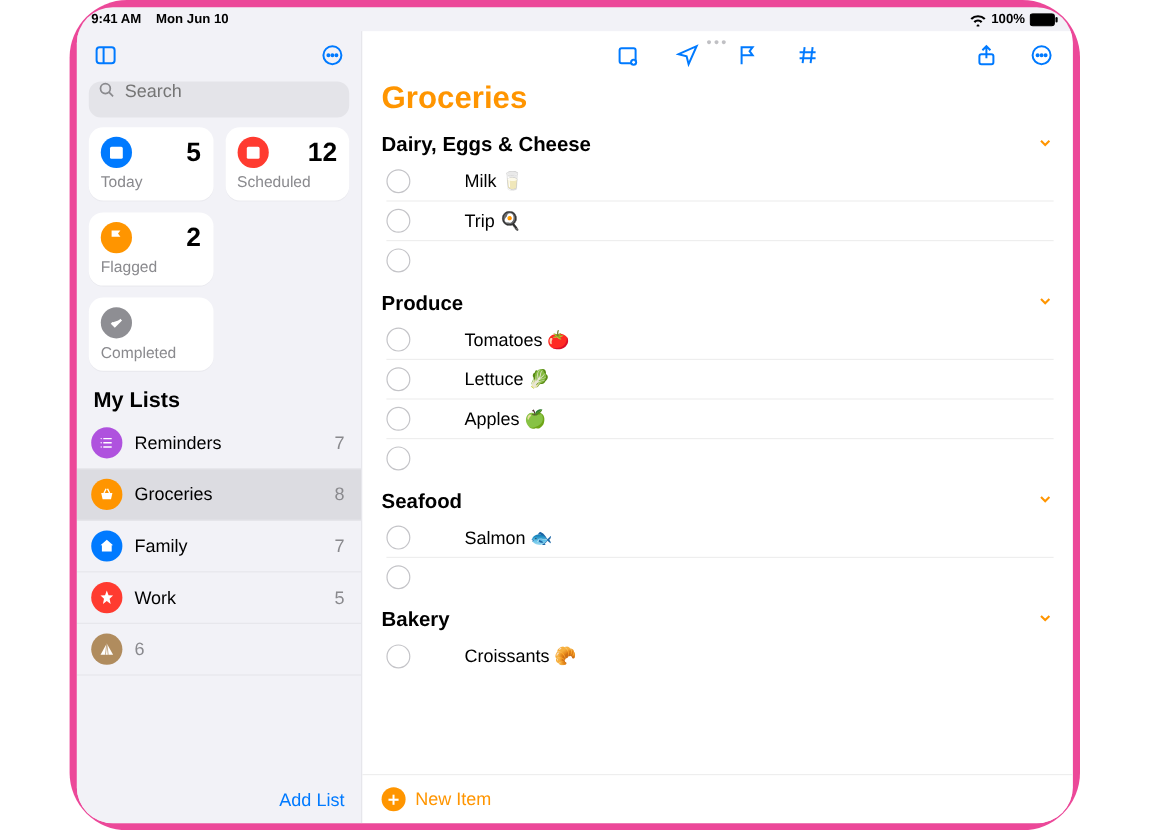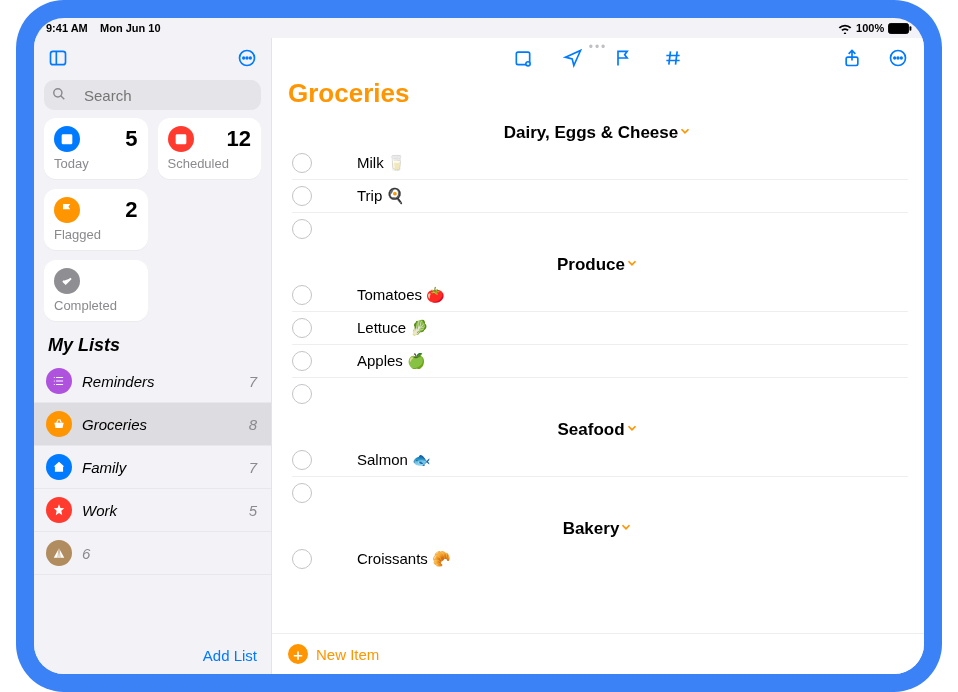--- a/index.html
+++ b/index.html
@@ -1,20 +1,20 @@
 <!DOCTYPE html>
 <html><head>
 <meta charset="utf-8">
 <style>
   * { box-sizing: border-box; margin: 0; padding: 0; font-family: -apple-system, "Helvetica Neue", Helvetica, Arial, sans-serif; }
   body { background: #fff; display:flex; justify-content:center; align-items:flex-start; }
   .device {
-    width: 926px; height: 692px;
-    background:#3b82f6; border-radius:48px; position:relative;
-    padding:18px; 
+    width: 842px; height: 692px;
+    background:#ec4899; border-radius:48px; position:relative;
+    padding:6px; 
   }
   .screen {
     width:100%; height:100%; background:#f2f2f7; border-radius:30px;
     overflow:hidden; display:flex; flex-direction:column; position:relative;
   }
   
   .statusbar {
     height:20px; display:flex; align-items:center; justify-content:space-between;
     padding:0 12px; font-size:11px; font-weight:600; color:#000;
   }
@@ -28,38 +28,38 @@
     width:238px; background:#f2f2f7; display:flex; flex-direction:column;
     border-right:1px solid #e3e3e8;
   }
   .sb-top {
     display:flex; align-items:center; justify-content:space-between; padding:6px 10px 4px;
   }
   .iconbtn { width:28px; height:28px; display:flex; align-items:center; justify-content:center; color:#007aff; border-radius:6px; }
   .iconbtn svg { width:20px; height:20px; }
   .search {
     margin:4px 10px 8px; height:30px; background:#e4e4e9; border-radius:10px;
-    display:flex; align-items:center; padding:0 8px; color:#8a8a8e; font-size:15px; gap:18px;
+    display:flex; align-items:flex-start; padding:0 8px; color:#8a8a8e; font-size:15px; gap:8px;
   }
   .search input { flex:1; border:0; background:transparent; outline:none; font-size:15px; color:#000; }
   .smart-grid {
     display:grid; grid-template-columns:1fr 1fr; gap:10px; padding:0 10px 8px;
   }
   .card {
     background:#fff; border-radius:12px; padding:8px 10px 8px;
     box-shadow:0 1px 0 rgba(0,0,0,.03);
   }
   .card .row1 { display:flex; align-items:center; justify-content:space-between; }
   .card .badge { width:26px; height:26px; border-radius:50%; display:flex; align-items:center; justify-content:center; }
   .card .badge svg { width:16px; height:16px; fill:#fff; }
   .card .num { font-size:22px; font-weight:700; color:#000; }
   .card .lbl { font-size:13px; color:#8a8a8e; margin-top:4px; }
   .card.wide { grid-column:1 / 2; }
   .section-title { font-size:18px; font-weight:700; padding:6px 14px 4px; color:#000; }
-  .mylists { flex:1; overflow:hidden; display:flex; flex-direction:column;font-style:italic; }
+  .mylists { flex:1; overflow:hidden; display:flex; flex-direction:column; }
   .list-rows { flex:1; overflow-y:auto; }
   .lrow {
     display:flex; align-items:center; gap:10px; padding:8px 14px 8px 12px;
     border-bottom:1px solid #e7e7ec; font-size:15px; color:#000;
   }
   .lrow.selected { background:#dcdce1; }
   .lrow .name { flex:1; }
   .lrow .cnt { color:#8a8a8e; font-size:15px; }
   .licon { width:26px; height:26px; border-radius:50%; display:flex; align-items:center; justify-content:center; flex-shrink:0; }
   .licon svg { width:14px; height:14px; fill:#fff; }
@@ -72,21 +72,21 @@
   }
   .main-handle { position:absolute; top:2px; left:50%; transform:translateX(-50%); color:#c0c0c4; font-size:12px; letter-spacing:2px; }
   .main-toolbar {
     display:flex; align-items:center; padding:6px 12px 2px; gap:18px;
     justify-content:flex-end; position:relative;
   }
   .main-toolbar .center { position:absolute; left:50%; transform:translateX(-50%); display:flex; gap:22px; }
   .main-title { font-size:26px; font-weight:700; color:#ff9500; padding:4px 16px 8px; }
   .content { flex:1; overflow-y:auto; padding:0 16px 0; }
   .section-head {
-    display:flex; align-items:center; justify-content:center;
+    display:flex; align-items:center; justify-content:space-between;
     font-size:17px; font-weight:700; color:#000; padding:6px 0 4px;
   }
   .chev { color:#ff9500; }
   .item {
     display:flex; align-items:center; gap:10px;
     padding:6px 0; border-bottom:1px solid #eee; min-height:30px;
     margin-left:4px;
   }
   .item:last-child { border-bottom:0; }
   .items-wrap { border-bottom:0; margin-bottom:4px; }

